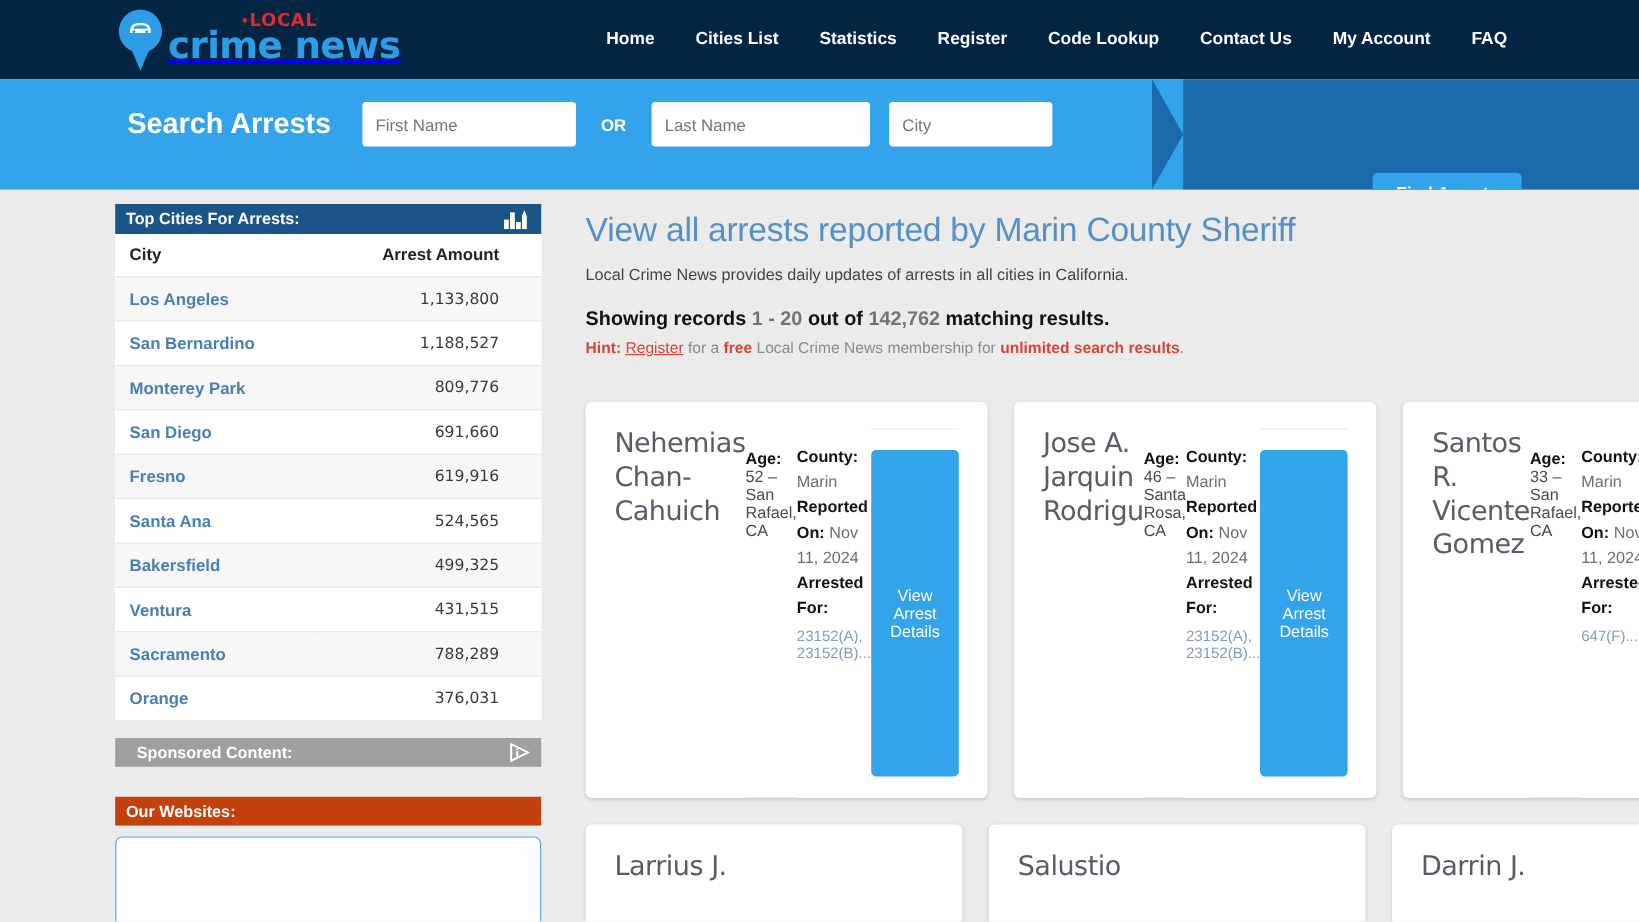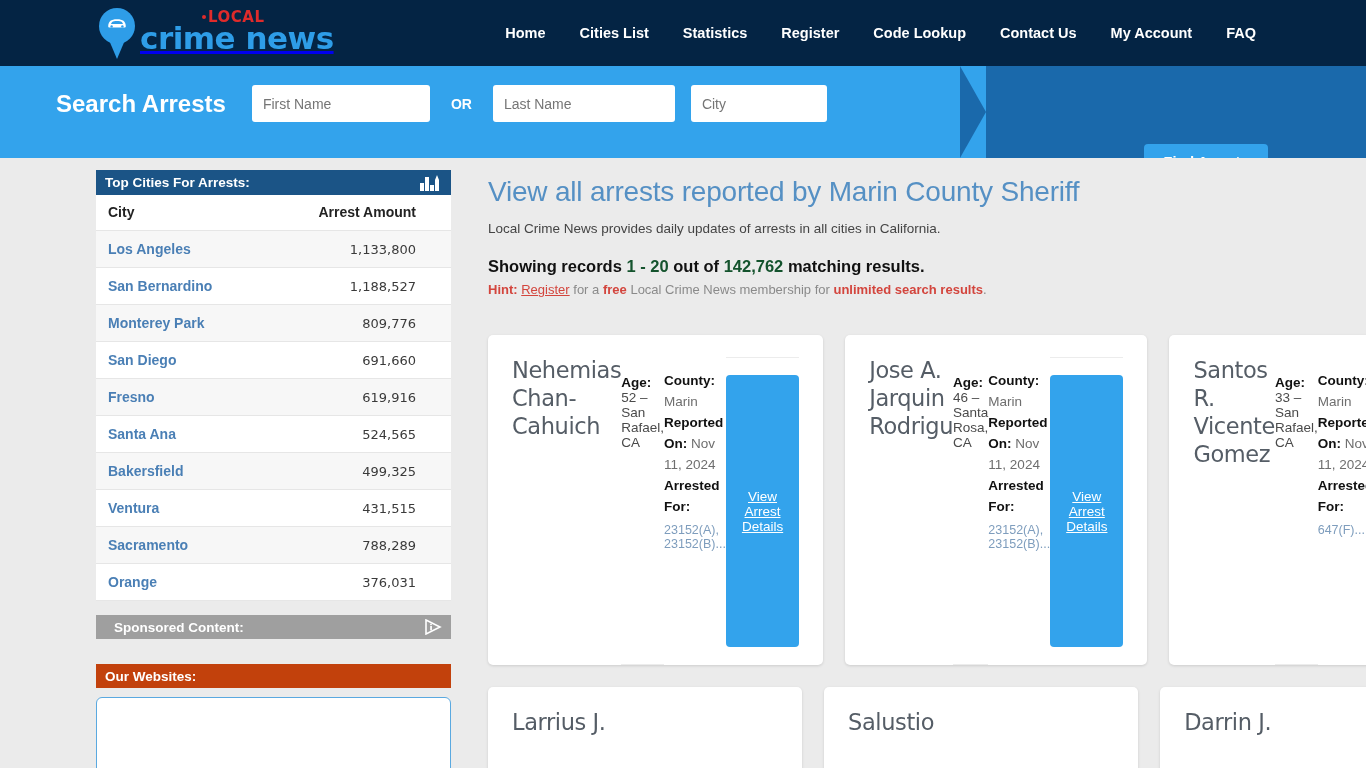--- a/index.html
+++ b/index.html
@@ -114,21 +114,21 @@
     border-top: 46px solid transparent;
     border-bottom: 46px solid transparent;
     border-left: 26px solid #1a69ab;
   }
   .search-inner {
     position: relative;
     z-index: 2;
     display: flex;
     align-items: center;
     height: 75px;
-    padding-left: 56px;
+    padding-left: 106px;
   }
   .search-title {
     color: #ffffff;
     font-size: 24px;
     font-weight: bold;
     margin-right: 26px;
     white-space: nowrap;
   }
   .search-inner input {
     height: 37px;
@@ -250,21 +250,21 @@
     color: #444;
     font-size: 13.5px;
     margin-top: 13px;
   }
   .showing {
     font-size: 16.5px;
     font-weight: bold;
     color: #111;
     margin-top: 21px;
   }
-  .showing .hl { color: #14532d; }
+  .showing .hl { color: #737373; }
   .hintline {
     font-size: 13px;
     color: #d3453d;
     margin-top: 6px;
   }
   .hintline .lbl { font-weight: bold; }
   .hintline a { color: #d3453d; text-decoration: underline; }
   .hintline .gray { color: #8a8a8a; }
   .hintline .freeb { font-weight: bold; color: #d3453d; }
   .hintline .bold { font-weight: bold; }
@@ -316,21 +316,20 @@
   }
   .details-btn {
     background: #33a3ec;
     color: #fff;
     border: none;
     border-radius: 4px;
     font-size: 13.5px;
     padding: 9px 16px;
     cursor: pointer;
     font-family: "Liberation Sans", sans-serif;
-    text-decoration: underline;
   }
   .cards.row2 { margin-top: 22px; }
   .cards.row2 .card { min-height: 330px; }
 </style>
 </head>
 <body>
 
 <div class="topbar">
   <a class="logo-wrap" href="#">
     <span class="pin">

